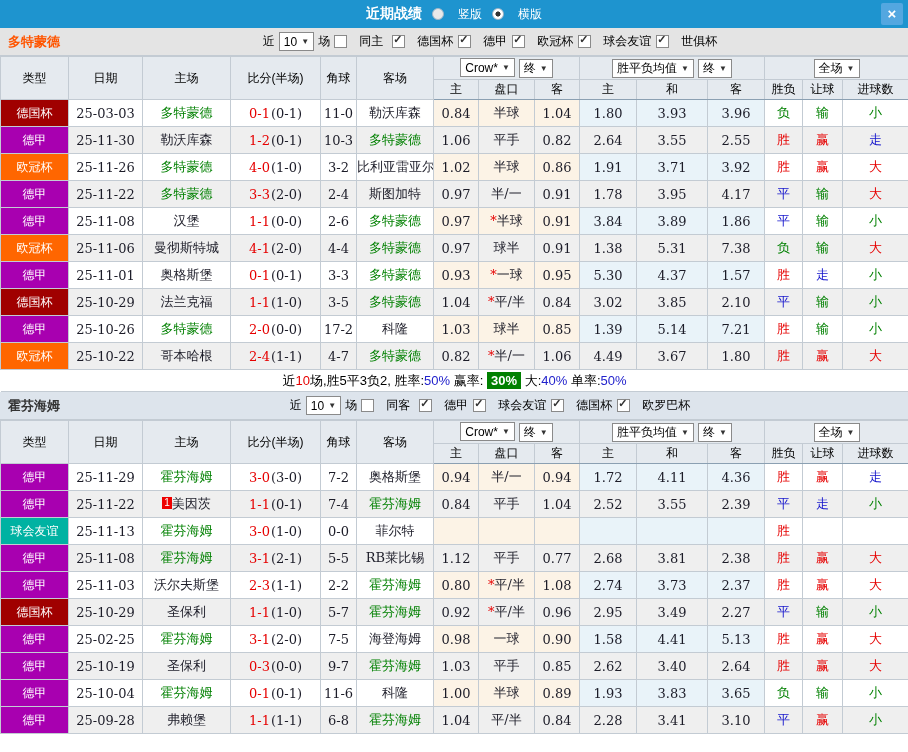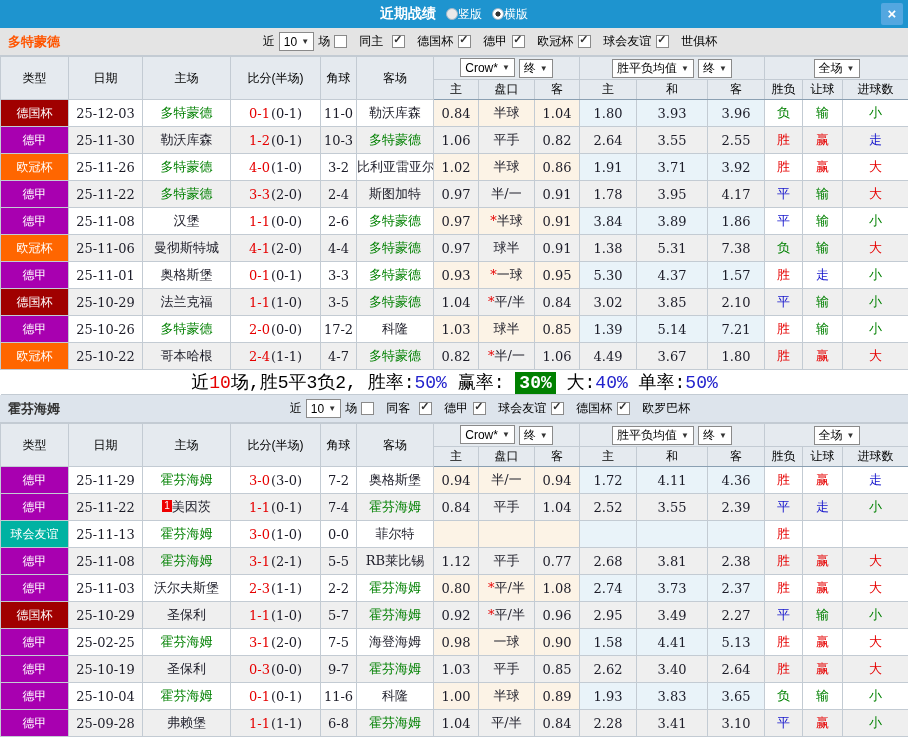--- a/index.html
+++ b/index.html
@@ -5,21 +5,21 @@
   html,body{margin:0;padding:0;}
   body{
     width:908px;height:752px;overflow:hidden;background:#fff;
     font-family:"Liberation Sans",sans-serif;font-size:12px;color:#000;
   }
   
   .titlebar{height:28px;background:#1e94cf;position:relative;
     display:flex;align-items:center;justify-content:center;color:#fff;}
   .title{font-weight:bold;font-size:14px;}
   .radio-group{display:inline-flex;align-items:center;}
-  .ropt{display:inline-flex;align-items:center;gap:0;margin-left:10px;cursor:pointer;color:#fff;}
+  .ropt{display:inline-flex;align-items:center;gap:14px;margin-left:10px;cursor:pointer;color:#fff;}
   .radio{width:12px;height:12px;border-radius:50%;background:#e9e9e9;
     border:1px solid #9fb6c8;display:inline-block;box-sizing:border-box;}
   .radio.checked{background:radial-gradient(circle at 50% 50%, #333 0 2.5px, #fff 2.6px);}
   .close{position:absolute;right:5px;top:3px;width:22px;height:22px;background:#53a7e0;
     color:#fff;border:0;font-size:15px;font-weight:bold;line-height:22px;text-align:center;
     padding:0;cursor:pointer;border-radius:2px;}
   
   .secbar{height:27px;display:flex;align-items:center;position:relative;
     background:#e4e4e4;border-bottom:1px solid #c3cbd3;}
   .sec1 .secbar{background:#dde4ec;}
@@ -46,21 +46,21 @@
   .grid tbody td{height:26px;font-size:13px;font-family:"DejaVu Serif",serif;color:#1c1c28;}
   .grid tbody tr.even td{background:#efefef;}
   .grid td.o{background:#fcf3e6;}
   .grid td.m{background:#e9f3f9;}
   .grid td.lg{font-size:12px;font-family:"Liberation Sans",sans-serif;color:#fff;}
   .t-red{color:#e60000;}
   .half{color:#1c1c28;margin-left:1px;}
   .star{color:#e60000;font-style:normal;}
   .badge1{display:inline-block;background:#ee0000;color:#fff;font-size:10px;line-height:12px;
     padding:0 2px;font-family:"Liberation Sans",sans-serif;vertical-align:2px;}
-  tr.summary td{height:21px;background:#fff;font-size:18px;font-family:Liberation Mono, monospace;
+  tr.summary td{height:21px;background:#fff;font-size:13px;font-family:Liberation Sans, sans-serif;
     border-left:none;border-right:none;}
   .chip{background:#008000;color:#fff;padding:1px 4px;font-weight:bold;}
   .pct{color:#2222cc;}
 </style>
 </head>
 <body>
 
 <div class="wrap">
   <header class="titlebar">
     <span class="title">近期战绩</span>
@@ -174,21 +174,21 @@
           <th>和</th>
           <th>客</th>
           <th>胜负</th>
           <th>让球</th>
           <th>进球数</th>
         </tr>
       </thead>
       <tbody>
   <tr>
     <td class="lg" style="background: rgb(160, 0, 0);">德国杯</td>
-    <td class="date">25-12-03</td>
+    <td class="date">25-03-03</td>
     <td class="home"><span style="color: rgb(0, 128, 0);">多特蒙德</span></td>
     <td class="score"><span class="sc t-red">0-1</span><span class="half">(0-1)</span></td>
     <td class="corner">11-0</td>
     <td class="away"><span>勒沃库森</span></td>
     <td class="o">0.84</td>
     <td class="o hcap">半球</td>
     <td class="o">1.04</td>
     <td class="m">1.80</td>
     <td class="m">3.93</td>
     <td class="m">3.96</td>

